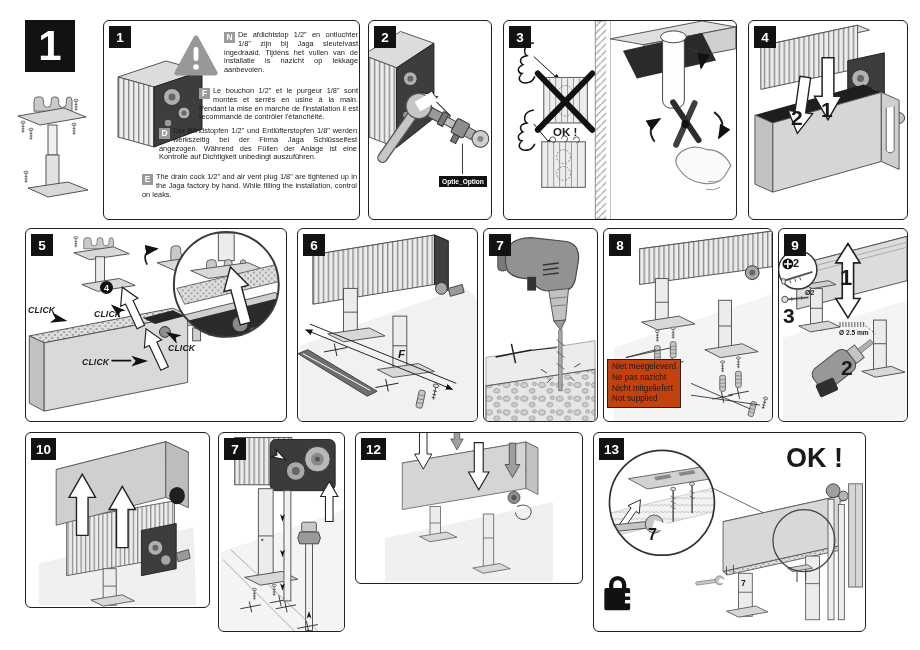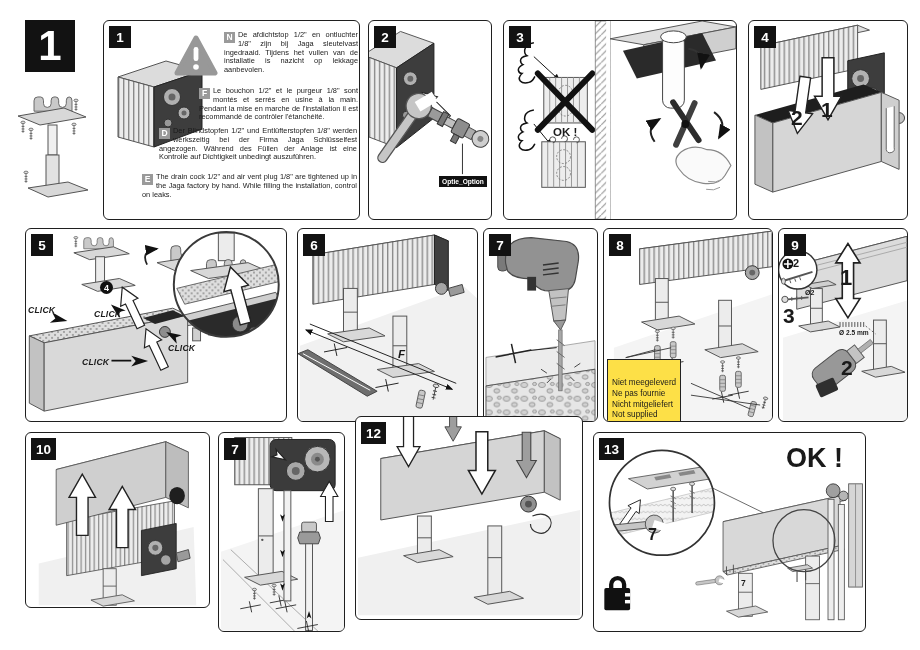--- a/index.html
+++ b/index.html
@@ -7,21 +7,21 @@
 body{position:relative;background:#fff;font-family:"Liberation Sans",sans-serif;color:#1a1a1a;overflow:hidden}
 .page{position:absolute;inset:0;background:#fff}
 .panel{position:absolute;border:1.6px solid #1f1f1f;border-radius:6px;background:#fff;overflow:hidden}
 .badge{position:absolute;top:5px;left:5px;background:#121212;color:#fff;font-weight:bold;font-size:13.5px;min-width:22px;height:22px;padding:0 5px;display:flex;align-items:center;justify-content:center;z-index:8}
 .cover-badge{position:absolute;left:25px;top:20px;width:50px;height:52px;background:#121212;color:#fff;font-size:42px;font-weight:bold;display:flex;align-items:center;justify-content:center}
 svg.fill{position:absolute;inset:0;width:100%;height:100%}
 .lbl{position:absolute;font-weight:bold;line-height:1;z-index:6;white-space:nowrap}
 .para{position:absolute;font-size:7.4px;line-height:8.8px;text-align:justify;z-index:5}
 .lang{float:left;width:11px;height:11px;background:#9a9a9a;color:#fff;font-weight:bold;font-size:8.5px;text-align:center;line-height:11px;margin:1px 3px 0 0}
 .optlab{position:absolute;background:#111;color:#fff;font-weight:bold;font-size:6.6px;display:flex;align-items:center;justify-content:center;z-index:6}
-.nsbox{position:absolute;border:1.3px solid #222;background:#fde047;font-size:8.2px;line-height:10.8px;padding:18px 4px;white-space:nowrap;z-index:6}
+.nsbox{position:absolute;border:1.3px solid #222;background:#c2410c;font-size:8.2px;line-height:10.8px;padding:2px 4px;white-space:nowrap;z-index:6}
 .c4{position:absolute;width:13px;height:13px;border-radius:50%;background:#111;color:#fff;font-size:9px;font-weight:bold;display:flex;align-items:center;justify-content:center;z-index:6}
 .click{position:absolute;font-style:italic;font-weight:bold;font-size:8.6px;letter-spacing:.2px;z-index:6}
 </style>
 </head>
 <body>
 
 <div class="page">
 
 <svg width="0" height="0" style="position:absolute">
 <defs>
@@ -360,21 +360,21 @@
         <use href="#dowel" transform="translate(136,152) scale(0.9)"></use>
     <use href="#fcross" transform="translate(120,170) scale(0.8)"></use>
         <use href="#fcross" transform="translate(136,166) scale(0.8)"></use>
     <use href="#dowel" transform="translate(150,182) rotate(15) scale(0.85)"></use>
     <use href="#screwv" transform="translate(162,177) rotate(15) scale(0.85)"></use>
     <path d="M22,130 L52,122 M22,130 L68,120" stroke="#333" stroke-width="0.9"></path>
     <path d="M88,156 L148,182 M88,168 L158,178" stroke="#333" stroke-width="0.9"></path>
   </svg>
   <div class="nsbox" style="left:3px;top:130px">
     <div>Niet meegeleverd</div>
-    <div>Ne pas fournie</div>
+    <div>Ne pas nazicht</div>
     <div>Nicht mitgeliefert</div>
     <div>Not supplied</div>
   </div>
 </div>
 
 <div class="panel" style="left:778px;top:228px;width:130px;height:194px">
   <div class="badge">9</div>
   <svg class="fill" viewBox="0 0 130 194">
     <polygon points="4,110 130,72 130,194 4,194" fill="#f4f4f4"></polygon>
     <polygon points="18,36 130,7 136,10 24,39" fill="#efefef" stroke="#555"></polygon>
@@ -475,21 +475,21 @@
     <use href="#fcross" transform="translate(68,176) scale(0.8)"></use>
     <rect x="84" y="90" width="15" height="10" rx="2" fill="#c9c9c9" stroke="#555"></rect>
     <polygon points="82,100 101,100 103,106 101,112 82,112 80,106" fill="#9a9a9a" stroke="#444"></polygon>
     <rect x="88" y="112" width="7" height="88" fill="#f2f2f2" stroke="#555"></rect>
     <use href="#wedge" transform="translate(89,188) rotate(-90) scale(0.45)" fill="#111"></use>
     <use href="#fcross" transform="translate(90,196) scale(0.8)"></use>
     <use href="#oarr" transform="translate(112,64) rotate(180) scale(0.55)" fill="#fff" stroke="#222" stroke-width="2"></use>
   </svg>
 </div>
 
-<div class="panel" style="left:355px;top:416px;width:228px;height:204px">
+<div class="panel" style="left:355px;top:432px;width:228px;height:152px">
   <div class="badge">12</div>
   <svg class="fill" viewBox="0 0 228 200">
     <polygon points="2,140 226,92 226,198 2,198" fill="#f0f0f0"></polygon>
     <g>
       <polygon points="25,40 190,12 206,20 41,48" fill="#e8e8e8" stroke="#555"></polygon>
       <path d="M32,42 L195,15 M38,44.5 L200,17.5 M44,47 L205,20" stroke="#b5b5b5" stroke-width="1"></path>
       <polygon points="25,40 190,12 190,74 25,102" fill="#d5d5d5" stroke="#555"></polygon>
       <polygon points="190,12 206,20 206,82 190,74" fill="#c2c2c2" stroke="#555"></polygon>
     </g>
     <circle cx="174" cy="86" r="8" fill="#909090" stroke="#333"></circle>

